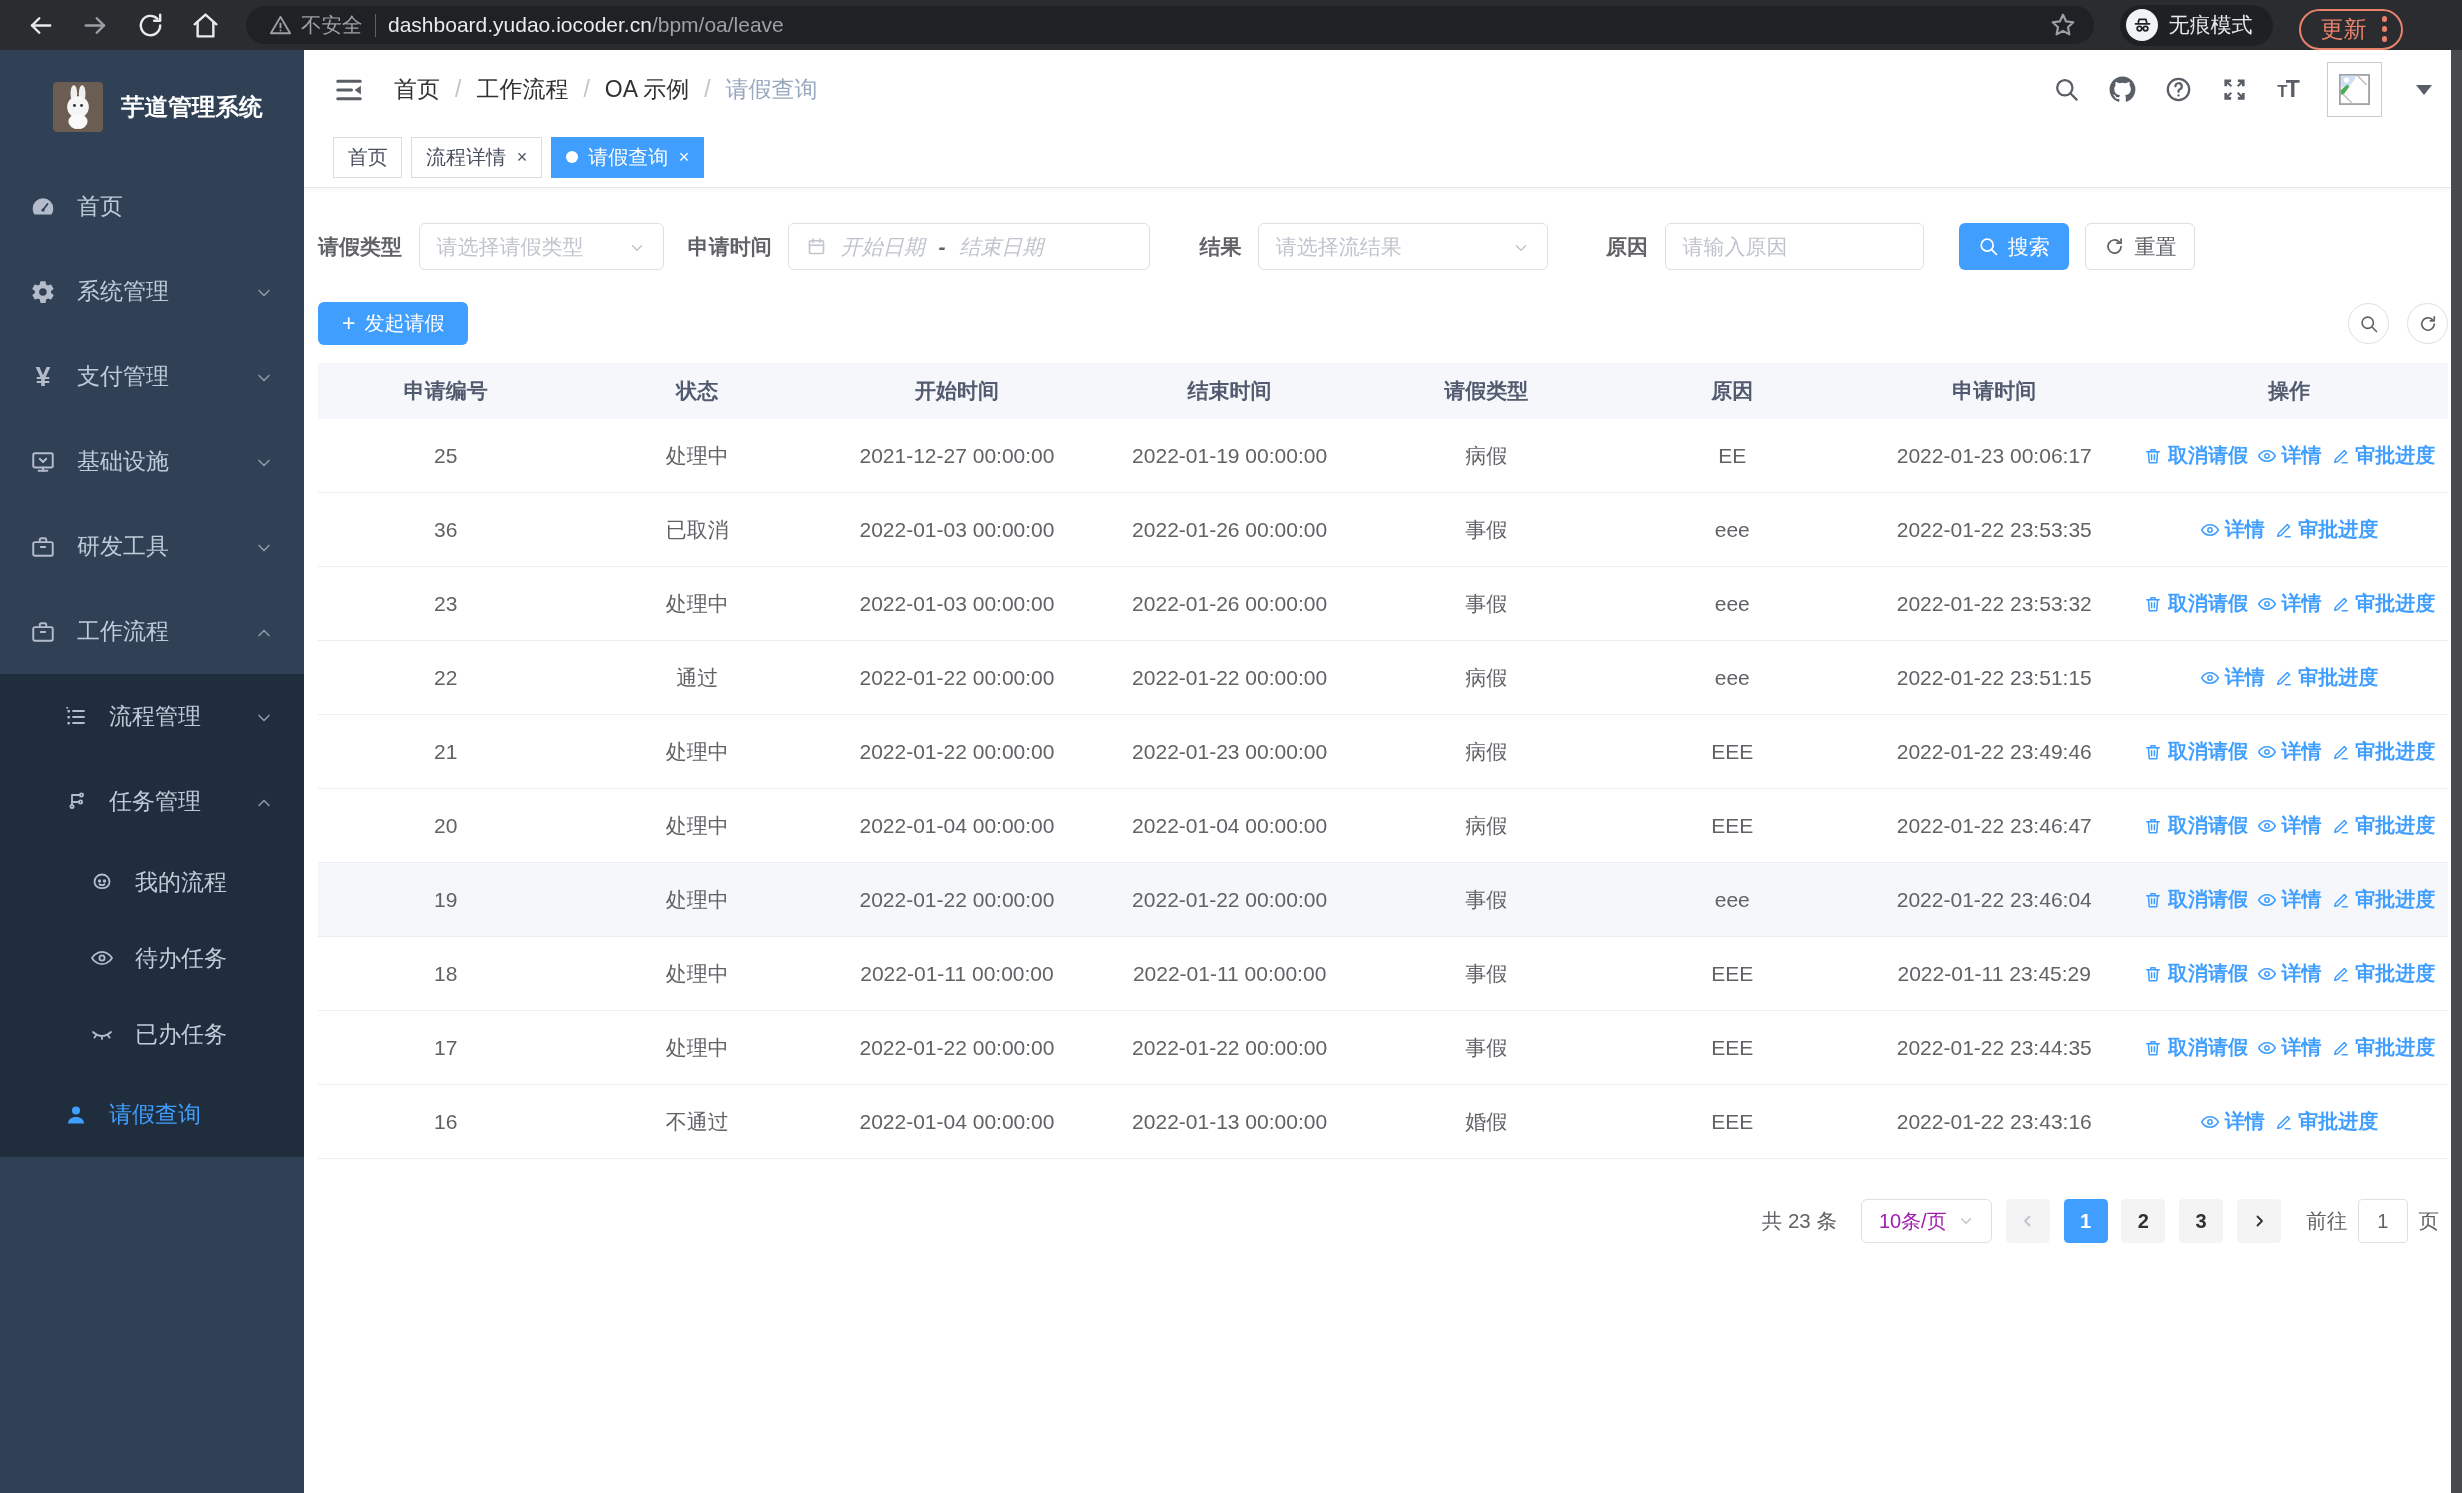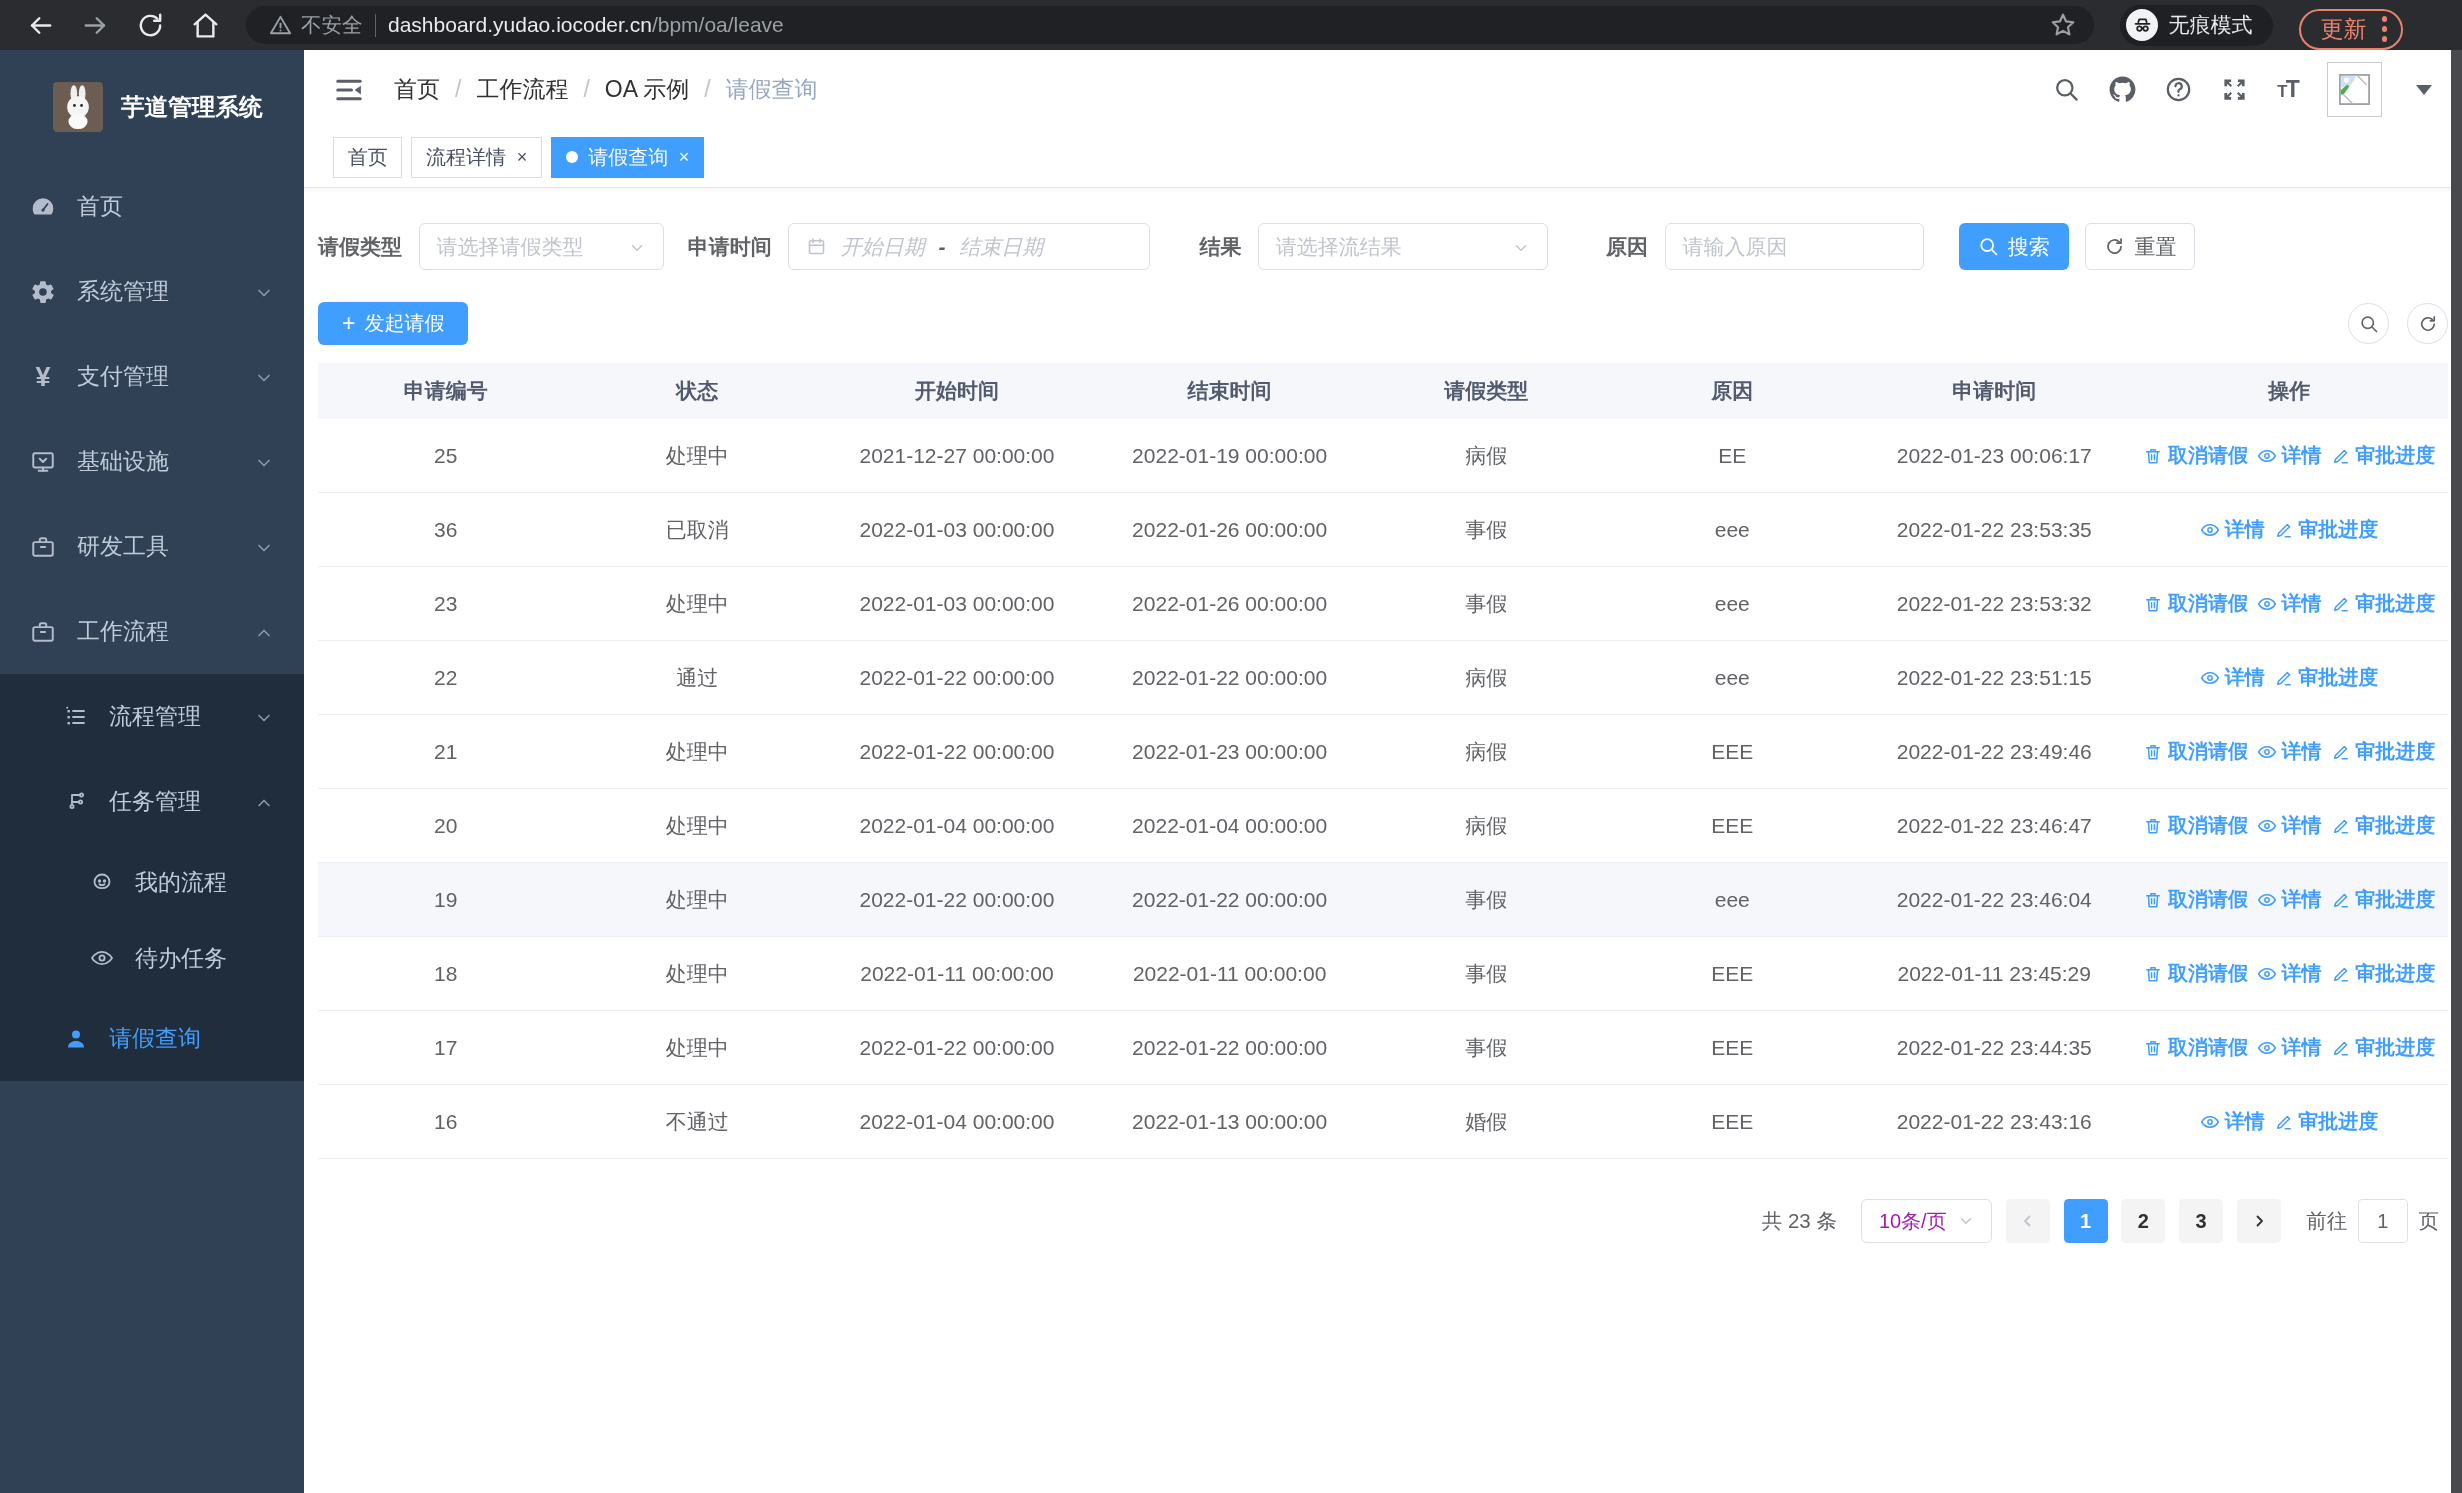--- a/index.html
+++ b/index.html
@@ -327,20 +327,29 @@
       <div class="menu-item lvl3">
         <span class="mi">
           <svg viewBox="0 0 24 24" fill="none" stroke="currentColor" stroke-width="1.8" stroke-linejoin="round">
               <path d="M2 12s3.6-6.2 10-6.2S22 12 22 12s-3.6 6.2-10 6.2S2 12 2 12z"></path>
               <circle cx="12" cy="12" r="2.6"></circle>
             </svg>
         </span>
         <span class="ml">待办任务</span>
       </div>
 
+      <div class="menu-item lvl3">
+        <span class="mi">
+          <svg viewBox="0 0 24 24" fill="none" stroke="currentColor" stroke-width="1.8" stroke-linecap="round">
+              <path d="M3 10c2.7 2.6 5.7 3.9 9 3.9S18.3 12.6 21 10"></path>
+              <path d="M6 13.5l-1.6 2.1M12 14.5v2.6M18 13.5l1.6 2.1"></path>
+            </svg>
+        </span>
+        <span class="ml">已办任务</span>
+      </div>
 
       <div class="menu-item lvl2 active">
         <span class="mi">
           <svg viewBox="0 0 24 24" fill="currentColor">
               <circle cx="12" cy="7.5" r="4"></circle>
               <path d="M4 20.5c0-4.2 3.6-6.5 8-6.5s8 2.3 8 6.5z"></path>
             </svg>
         </span>
         <span class="ml">请假查询</span>
       </div>

